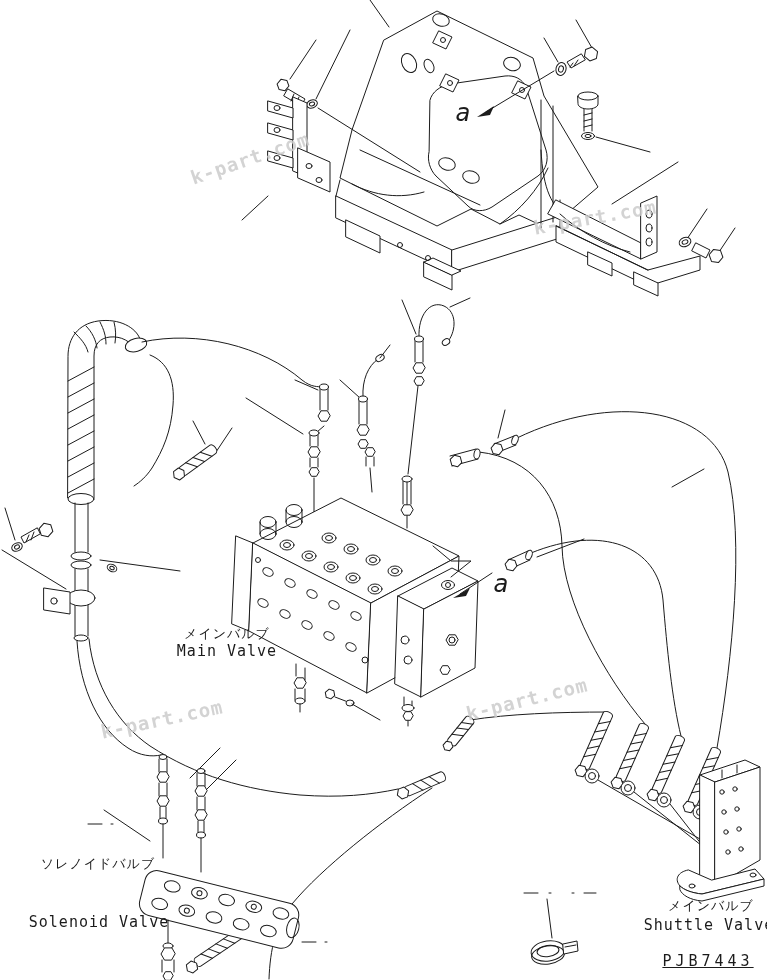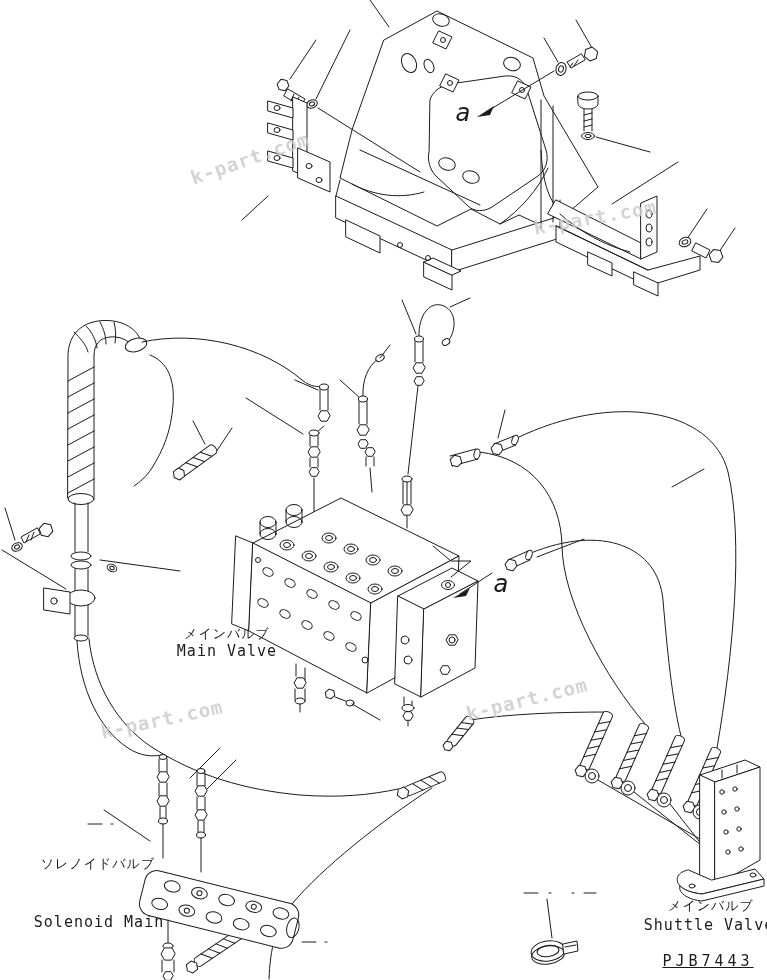--- a/index.html
+++ b/index.html
@@ -481,20 +481,20 @@
 <div class="wm" style="left:527px;top:699px;transform:translate(-50%,-50%) rotate(-14deg);">k-part.com</div>
 <div class="wm" style="left:162px;top:719px;transform:translate(-50%,-50%) rotate(-12deg);">k-part.com</div>
 
 <div class="label view-a" style="left:463px;top:112px;">a</div>
 <div class="label view-a" style="left:501px;top:583px;">a</div>
 
 <div class="label lbl-jp" style="left:227px;top:634px;">メインバルブ</div>
 <div class="label lbl-en" style="left:227px;top:651px;text-align:center;">Main Valve</div>
 
 <div class="label lbl-jp" style="left:98px;top:864px;">ソレノイドバルブ</div>
-<div class="label lbl-en" style="left:99px;top:922px;">Solenoid Main</div>
+<div class="label lbl-en" style="left:99px;top:922px;">Solenoid Valve</div>
 
 <div class="label lbl-jp" style="left:711px;top:906px;">メインバルブ</div>
 <div class="label lbl-en" style="left:709px;top:925px;">Shuttle Valve</div>
 
 <div class="label part-code" style="left:708px;top:961px;text-decoration:underline;">PJB7443</div>
 
 </div>
 
 </body></html>

